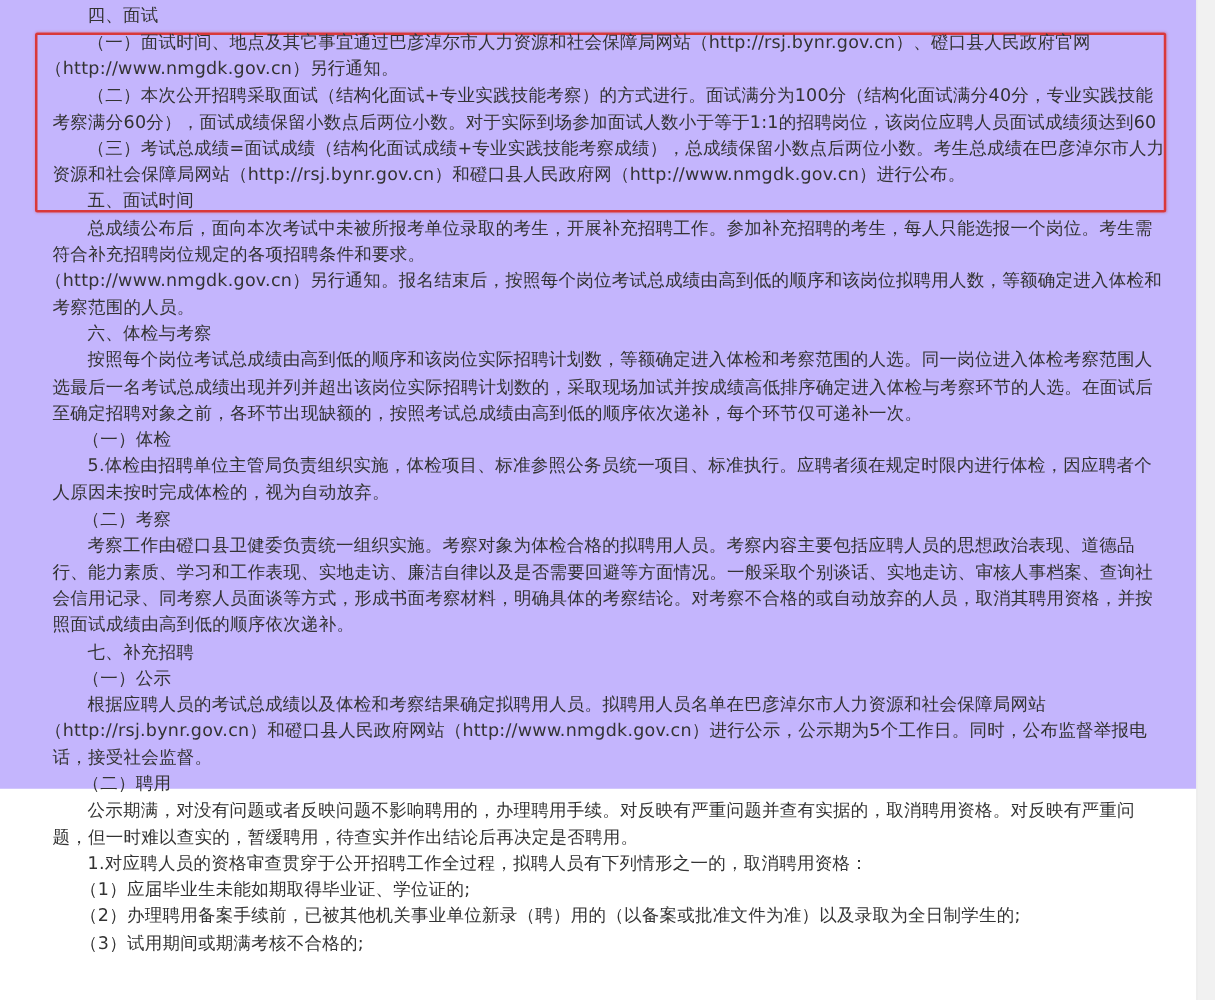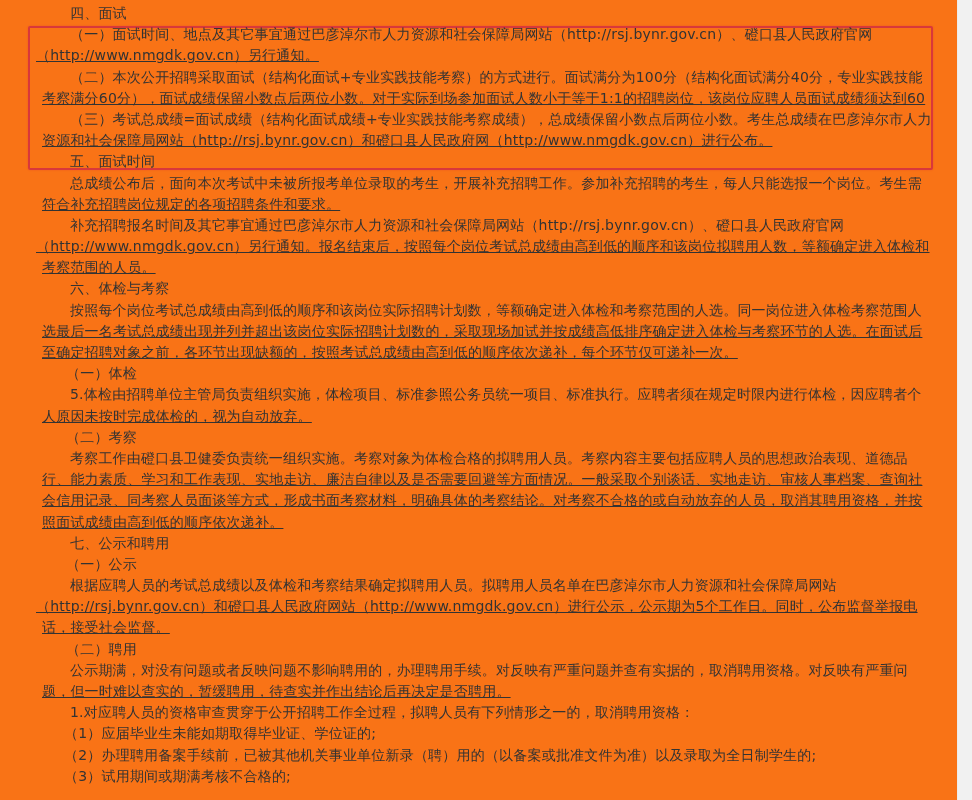--- a/index.html
+++ b/index.html
@@ -1,26 +1,26 @@
 <!DOCTYPE html>
 <html><head>
 <meta charset="utf-8">
 <style>
   html, body { margin:0; padding:0; }
   body {
     width:972px; height:800px; overflow:hidden; background:#ffffff;
     font-family:"DejaVu Sans","Liberation Sans",sans-serif;
     color:#333333; position:relative;
   }
-  .page { position:absolute; left:0; top:0; width:958px; height:800px; background:#f97316; }
+  .page { position:absolute; left:0; top:0; width:958px; height:631px; background:#c4b5fd; }
   .scrollbar { position:absolute; right:0; top:0; width:14px; height:800px; background:#f1f1f1; border-left:1px solid #ececec; }
   .content { position:absolute; left:42px; top:3px; width:880px; font-size:14px; line-height:21.2px; letter-spacing:0.2px; }
   .line { white-space:nowrap; height:21.2px; }
   .ind2 { padding-left:28px; }
-  .ind0 { padding-left:0;text-decoration:underline; }
+  .ind0 { padding-left:0; }
   .highlight {
     position:absolute; left:28px; top:26px; width:905px; height:144px;
     border:2px solid #d9383a; box-sizing:border-box; border-radius:2px;
     box-shadow:0 0 2px rgba(217,56,58,0.4);
     pointer-events:none;
   }
 </style>
 </head>
 <body>
 
@@ -32,38 +32,37 @@
     <div class="line ind2">（一）面试时间、地点及其它事宜通过巴彦淖尔市人力资源和社会保障局网站（http://rsj.bynr.gov.cn）、磴口县人民政府官网</div>
     <div class="line ind0" style="margin-left:-6px">（http://www.nmgdk.gov.cn）另行通知。</div>
     <div class="line ind2">（二）本次公开招聘采取面试（结构化面试+专业实践技能考察）的方式进行。面试满分为100分（结构化面试满分40分，专业实践技能</div>
     <div class="line ind0">考察满分60分），面试成绩保留小数点后两位小数。对于实际到场参加面试人数小于等于1:1的招聘岗位，该岗位应聘人员面试成绩须达到60</div>
     <div class="line ind2">（三）考试总成绩=面试成绩（结构化面试成绩+专业实践技能考察成绩），总成绩保留小数点后两位小数。考生总成绩在巴彦淖尔市人力</div>
     <div class="line ind0">资源和社会保障局网站（http://rsj.bynr.gov.cn）和磴口县人民政府网（http://www.nmgdk.gov.cn）进行公布。</div>
 
     <div class="line ind2">五、面试时间</div>
     <div class="line ind2">总成绩公布后，面向本次考试中未被所报考单位录取的考生，开展补充招聘工作。参加补充招聘的考生，每人只能选报一个岗位。考生需</div>
     <div class="line ind0">符合补充招聘岗位规定的各项招聘条件和要求。</div>
-    <div class="line ind2">补充招聘报名时间及其它事宜通过巴彦淖尔市人力资源和社会保障局网站（http://rsj.bynr.gov.cn）、磴口县人民政府官网</div>
     <div class="line ind0" style="margin-left:-6px">（http://www.nmgdk.gov.cn）另行通知。报名结束后，按照每个岗位考试总成绩由高到低的顺序和该岗位拟聘用人数，等额确定进入体检和</div>
     <div class="line ind0">考察范围的人员。</div>
 
     <div class="line ind2">六、体检与考察</div>
     <div class="line ind2">按照每个岗位考试总成绩由高到低的顺序和该岗位实际招聘计划数，等额确定进入体检和考察范围的人选。同一岗位进入体检考察范围人</div>
     <div class="line ind0">选最后一名考试总成绩出现并列并超出该岗位实际招聘计划数的，采取现场加试并按成绩高低排序确定进入体检与考察环节的人选。在面试后</div>
     <div class="line ind0">至确定招聘对象之前，各环节出现缺额的，按照考试总成绩由高到低的顺序依次递补，每个环节仅可递补一次。</div>
     <div class="line ind2" style="padding-left:24px">（一）体检</div>
     <div class="line ind2">5.体检由招聘单位主管局负责组织实施，体检项目、标准参照公务员统一项目、标准执行。应聘者须在规定时限内进行体检，因应聘者个</div>
     <div class="line ind0">人原因未按时完成体检的，视为自动放弃。</div>
     <div class="line ind2" style="padding-left:24px">（二）考察</div>
     <div class="line ind2">考察工作由磴口县卫健委负责统一组织实施。考察对象为体检合格的拟聘用人员。考察内容主要包括应聘人员的思想政治表现、道德品</div>
     <div class="line ind0">行、能力素质、学习和工作表现、实地走访、廉洁自律以及是否需要回避等方面情况。一般采取个别谈话、实地走访、审核人事档案、查询社</div>
     <div class="line ind0">会信用记录、同考察人员面谈等方式，形成书面考察材料，明确具体的考察结论。对考察不合格的或自动放弃的人员，取消其聘用资格，并按</div>
     <div class="line ind0">照面试成绩由高到低的顺序依次递补。</div>
 
-    <div class="line ind2">七、公示和聘用</div>
+    <div class="line ind2">七、补充招聘</div>
     <div class="line ind2" style="padding-left:24px">（一）公示</div>
     <div class="line ind2">根据应聘人员的考试总成绩以及体检和考察结果确定拟聘用人员。拟聘用人员名单在巴彦淖尔市人力资源和社会保障局网站</div>
     <div class="line ind0" style="margin-left:-6px">（http://rsj.bynr.gov.cn）和磴口县人民政府网站（http://www.nmgdk.gov.cn）进行公示，公示期为5个工作日。同时，公布监督举报电</div>
     <div class="line ind0">话，接受社会监督。</div>
     <div class="line ind2" style="padding-left:24px">（二）聘用</div>
     <div class="line ind2">公示期满，对没有问题或者反映问题不影响聘用的，办理聘用手续。对反映有严重问题并查有实据的，取消聘用资格。对反映有严重问</div>
     <div class="line ind0">题，但一时难以查实的，暂缓聘用，待查实并作出结论后再决定是否聘用。</div>
     <div class="line ind2">1.对应聘人员的资格审查贯穿于公开招聘工作全过程，拟聘人员有下列情形之一的，取消聘用资格：</div>
     <div class="line ind2" style="padding-left:22px">（1）应届毕业生未能如期取得毕业证、学位证的;</div>
     <div class="line ind2" style="padding-left:22px">（2）办理聘用备案手续前，已被其他机关事业单位新录（聘）用的（以备案或批准文件为准）以及录取为全日制学生的;</div>

